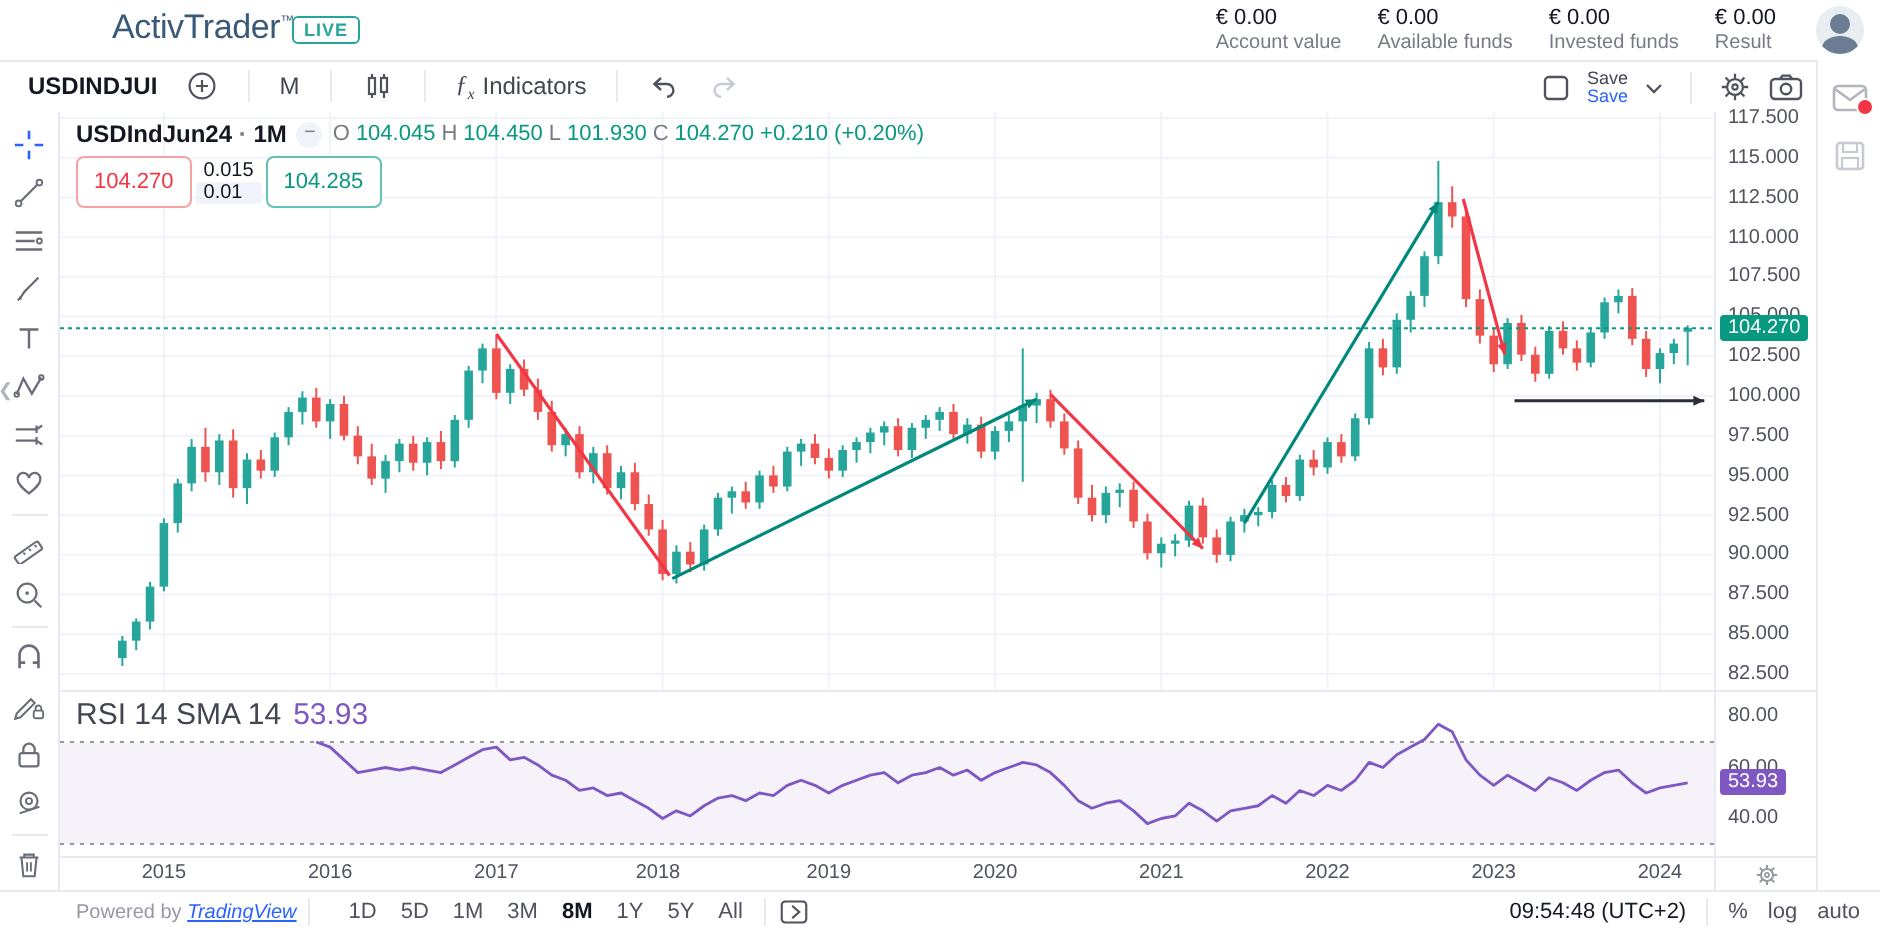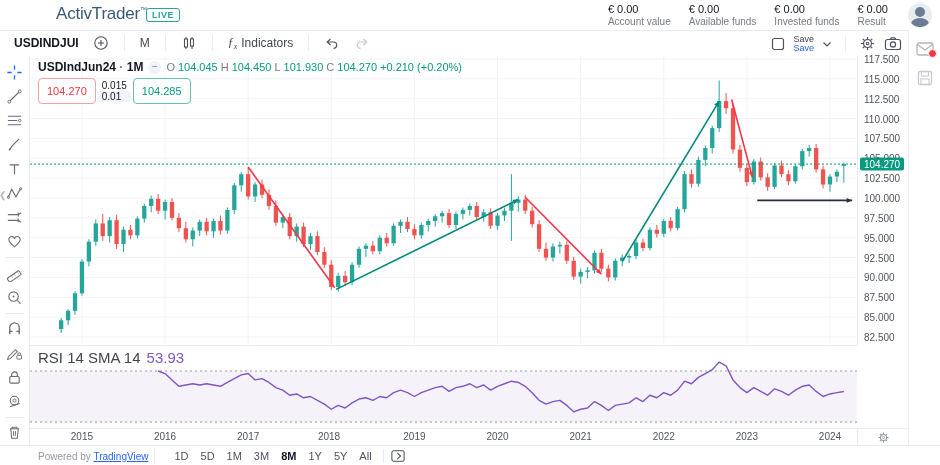--- a/index.html
+++ b/index.html
@@ -59,21 +59,21 @@
   .rsi-legend{position:absolute;left:8px;top:3px;font-size:15px;color:#434651;}
   .rsi-legend .val{color:#7e57c2;margin-left:6px;}
   
   .right-strip{position:absolute;left:908px;top:30px;width:32px;height:415px;border-left:1px solid #e7eaf0;background:#fff;display:flex;flex-direction:column;align-items:center;padding-top:12px;box-sizing:border-box;gap:14px;}
   .strip-btn{position:relative;cursor:pointer;}
   .red-dot{position:absolute;right:-3px;bottom:-2px;width:7px;height:7px;border-radius:50%;background:#f23645;border:1px solid #fff;}
   
   .bottom-bar{position:absolute;left:0;top:445px;width:940px;height:20px;border-top:1px solid #e7eaf0;background:#fff;display:flex;align-items:center;font-size:11px;color:#434651;}
   .bb-left{display:flex;align-items:center;padding-left:38px;gap:6px;}
   .powered{font-size:10px;color:#9598a1;}
-  .powered a{color:#2962ff;text-decoration:underline;cursor:pointer;}
+  .powered a{color:#2962ff;text-decoration:underline;cursor:pointer;font-style:italic;}
   .ranges{display:flex;align-items:flex-start;gap:2px;margin-left:8px;}
   .range-btn{padding:1px 5px;border-radius:3px;color:#50535e;cursor:pointer;font-size:11px;}
   .range-btn.active{color:#131722;font-weight:bold;}
   .bb-right{position:absolute;right:10px;display:flex;align-items:center;gap:10px;}
   .bb-sep{width:1px;height:14px;background:#e7eaf0;}
   .bb-item{cursor:pointer;color:#50535e;}
   .clock{color:#131722;}
 </style>
 </head>
 <body>
@@ -600,20 +600,26 @@
       <div class="yl" style="top: 142px;">100.000</div>
       <div class="yl" style="top: 161.857px;">97.500</div>
       <div class="yl" style="top: 181.714px;">95.000</div>
       <div class="yl" style="top: 201.571px;">92.500</div>
       <div class="yl" style="top: 221.429px;">90.000</div>
       <div class="yl" style="top: 241.286px;">87.500</div>
       <div class="yl" style="top: 261.143px;">85.000</div>
       <div class="yl" style="top: 281px;">82.500</div>
       <div class="ytag" style="top: 108.084px; background: rgb(8, 153, 129);">104.270</div>
     </div>
+  <div class="rsi-axis" id="rsi-axis">
+      <div class="yl" style="top: 12.25px;">80.00</div>
+      <div class="yl" style="top: 37.75px;">60.00</div>
+      <div class="yl" style="top: 63.25px;">40.00</div>
+      <div class="ytag" style="top: 45.4892px; background: rgb(126, 87, 194);">53.93</div>
+    </div>
   <div class="axis-corner">
     <svg class="ic" width="13" height="13" viewBox="0 0 18 18">
         <circle cx="9" cy="9" r="4.2" fill="none" stroke="#9598a1" stroke-width="1.4"></circle>
         <circle cx="9" cy="9" r="1.4" fill="none" stroke="#9598a1" stroke-width="1.2"></circle>
         <path d="M9 2v2.5M9 13.5V16M2 9h2.5M13.5 9H16M4 4l1.8 1.8M12.2 12.2 14 14M14 4l-1.8 1.8M5.8 12.2 4 14" stroke="#9598a1" stroke-width="1.4"></path>
       </svg>
   </div>
 
   <div class="right-strip">
     <div class="strip-btn">
@@ -645,15 +651,22 @@
           <span class="range-btn">1Y</span>
           <span class="range-btn">5Y</span>
           <span class="range-btn">All</span>
         </div>
       <div class="bb-sep"></div>
       <svg class="ic" width="16" height="14" viewBox="0 0 18 16">
           <rect x="2" y="2" width="14" height="12" rx="2" fill="none" stroke="#50535e" stroke-width="1.2"></rect>
           <path d="M6 6l4 3.5L6 13" fill="none" stroke="#50535e" stroke-width="1.2" transform="translate(2,-1.5)"></path>
         </svg>
     </div>
+    <div class="bb-right">
+      <span class="clock">09:54:48 (UTC+2)</span>
+      <div class="bb-sep"></div>
+      <span class="bb-item" id="scale-pct">%</span>
+      <span class="bb-item" id="scale-log">log</span>
+      <span class="bb-item" id="scale-auto">auto</span>
+    </div>
   </div>
 
 </div>
 
 </body></html>

